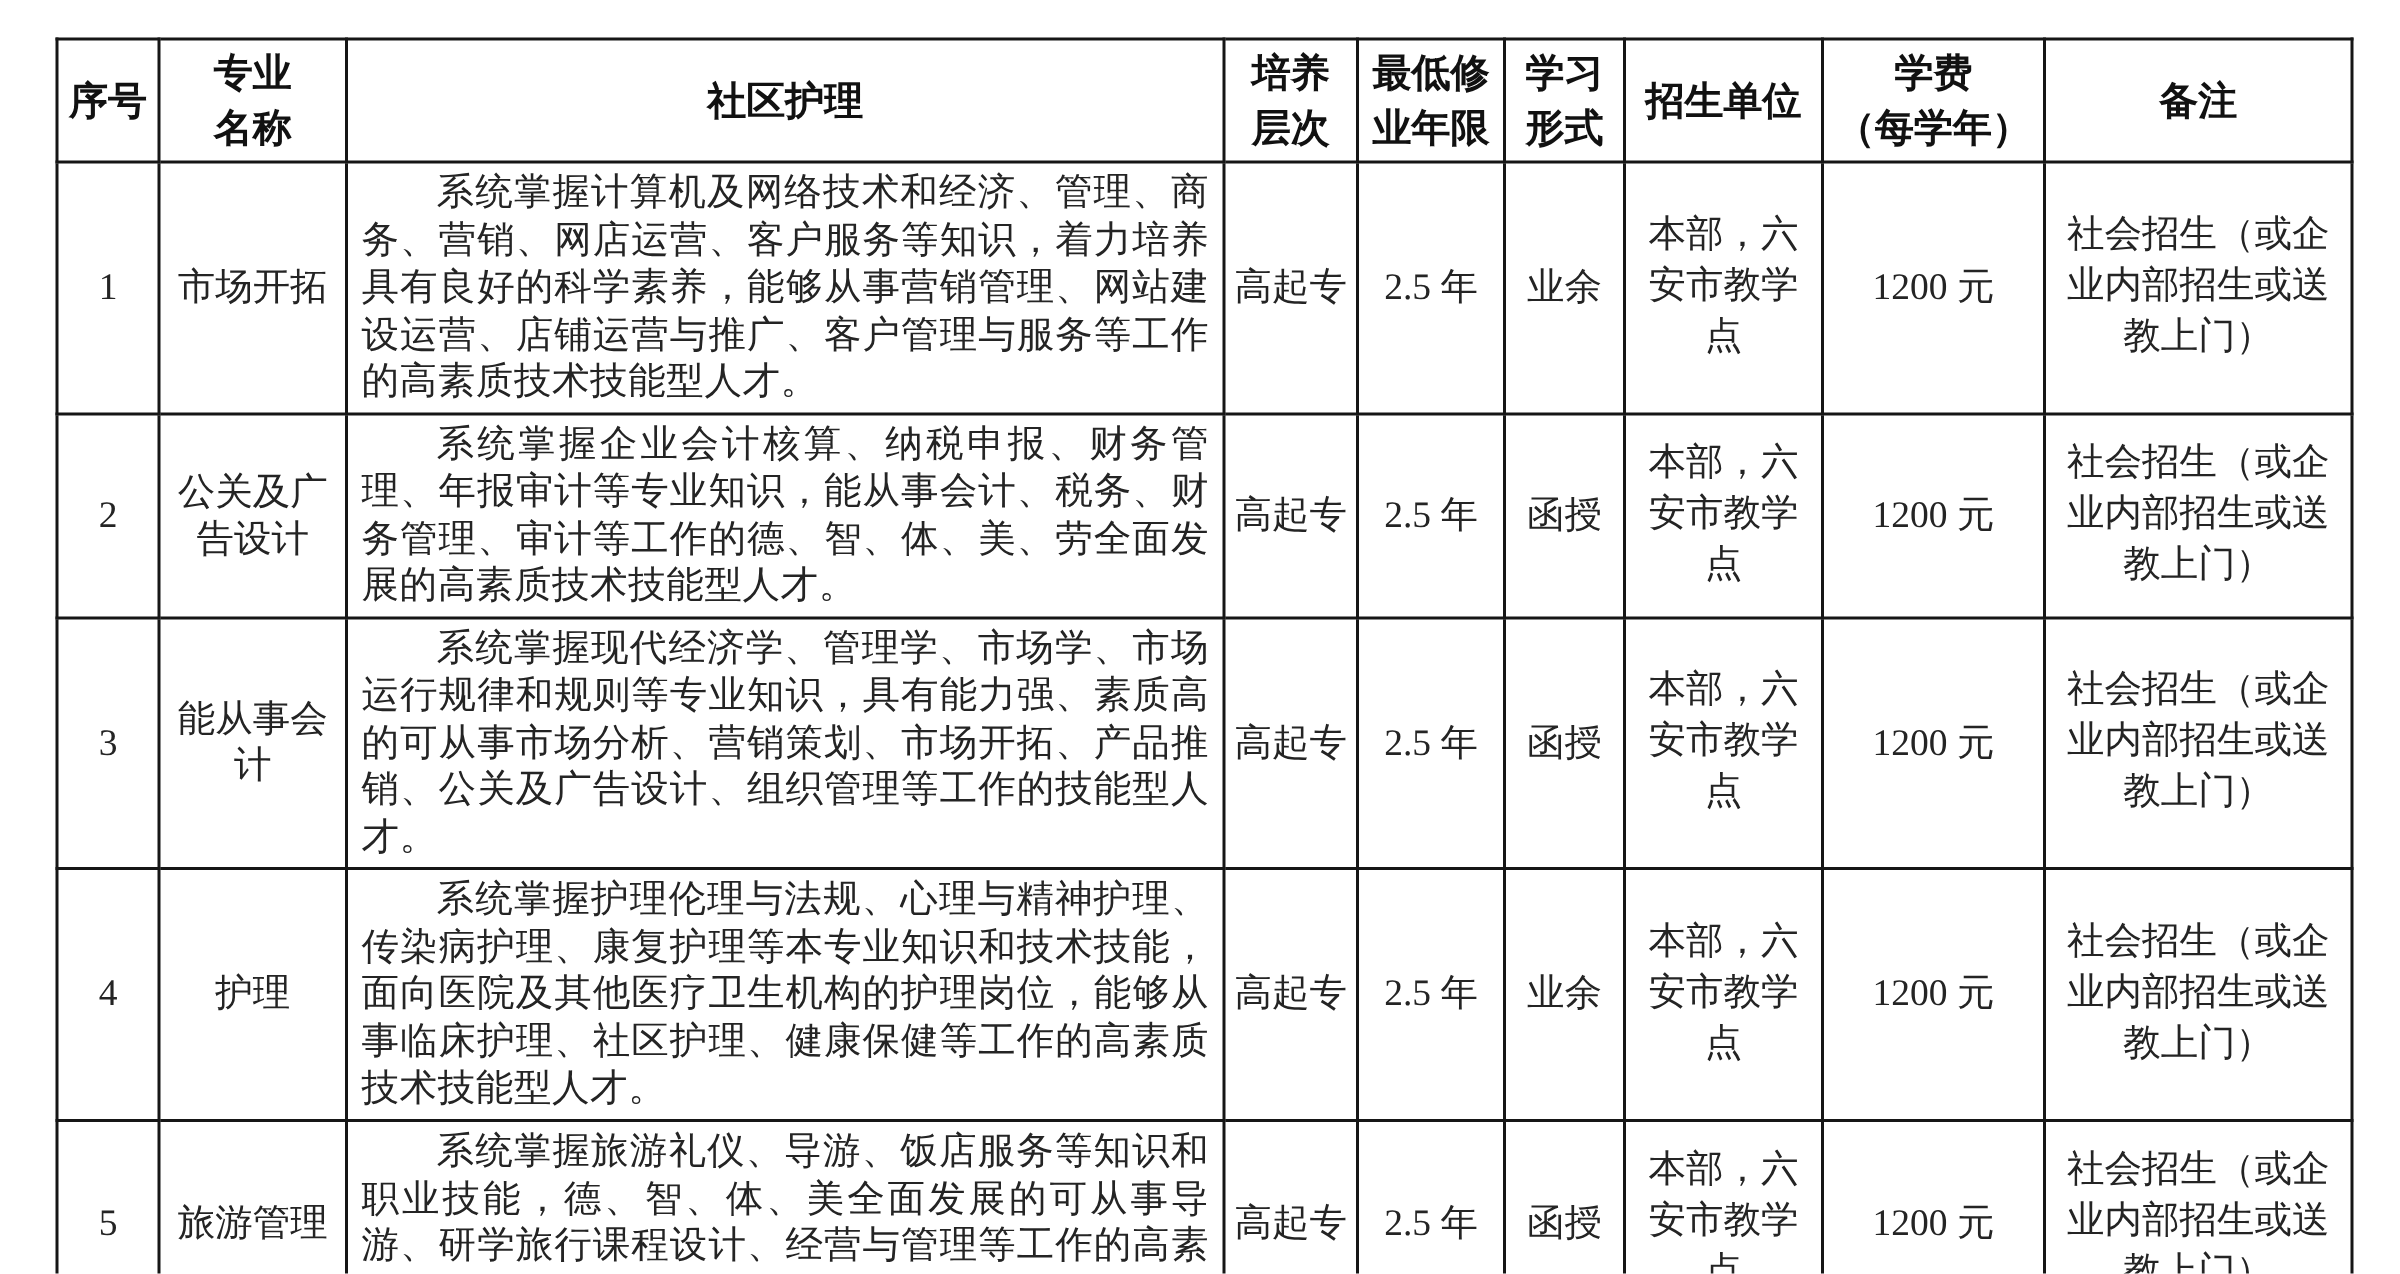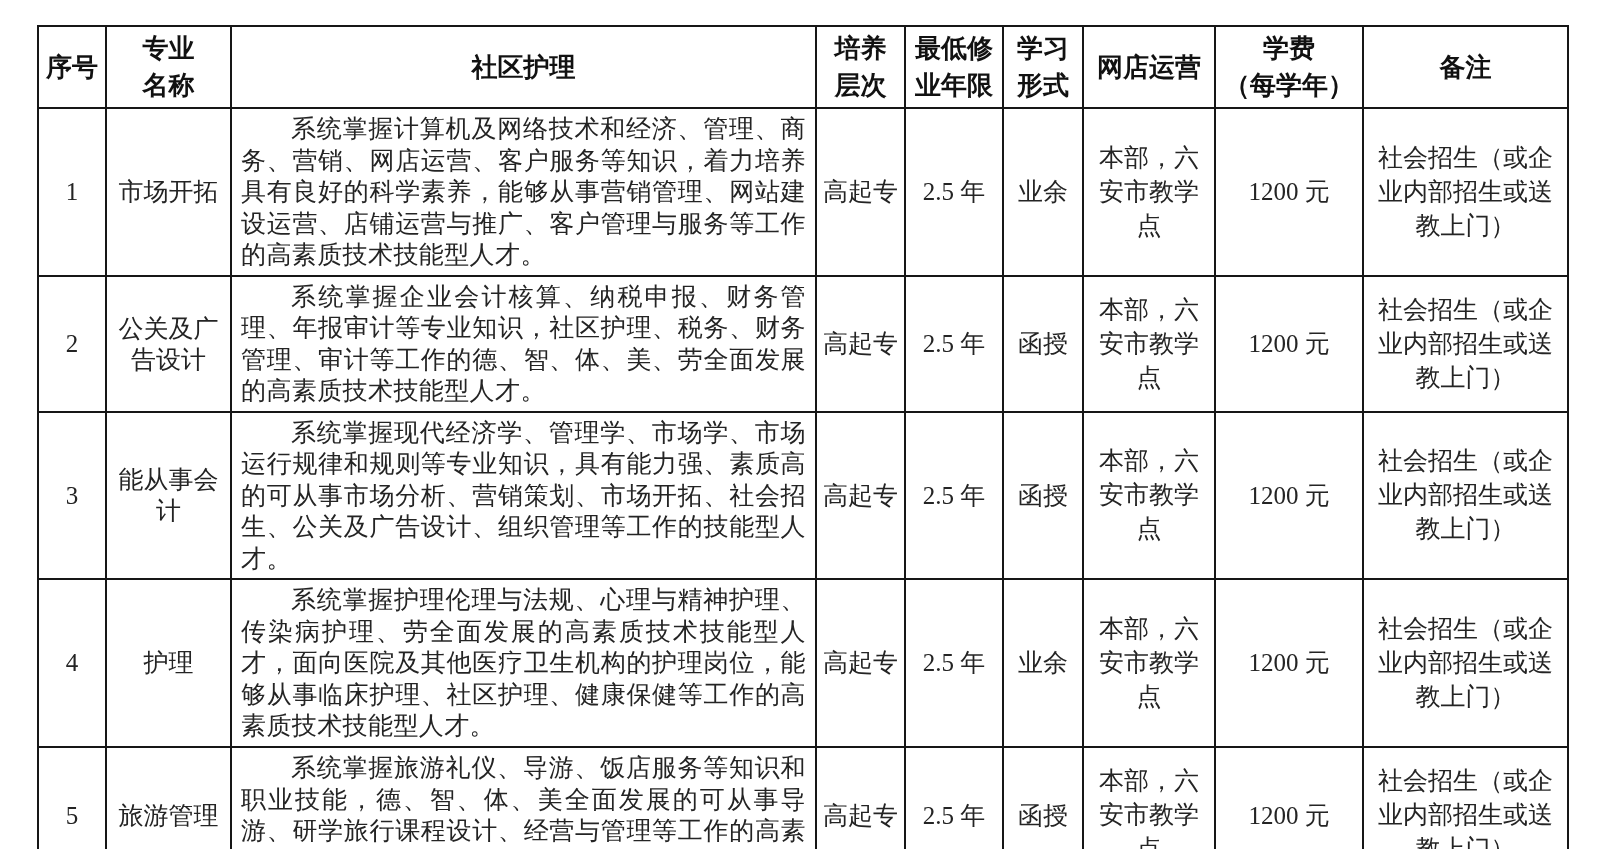--- a/index.html
+++ b/index.html
@@ -62,20 +62,21 @@
     text-align: justify;
     text-justify: inter-character;
     text-indent: 2em;
     padding: 4px 9px 4px 9px;
     line-height: 31.5px;
     letter-spacing: 0.4px;
   }
   td.c-unit, td.c-note {
     padding: 2px 10px;
     line-height: 34px;
+    font-family: Liberation Mono, monospace;
   }
   td.c-index { font-size: 25px; }
 </style>
 </head>
 <body>
 
 <div class="page">
   <table class="program-table">
     <colgroup>
       <col style="width:68px">
@@ -93,64 +94,64 @@
         <th>序号</th>
         <th>专业
 名称</th>
         <th>社区护理</th>
         <th>培养
 层次</th>
         <th>最低修
 业年限</th>
         <th>学习
 形式</th>
-        <th>网店运营</th>
+        <th>招生单位</th>
         <th>学费
 （每学年）</th>
         <th>备注</th>
       </tr>
     </thead>
     <tbody>
       <tr class="row-1">
         <td class="c-index">1</td>
         <td class="c-major">市场开拓</td>
         <td class="c-intro">系统掌握计算机及网络技术和经济、管理、商务、营销、网店运营、客户服务等知识，着力培养具有良好的科学素养，能够从事营销管理、网站建设运营、店铺运营与推广、客户管理与服务等工作的高素质技术技能型人才。</td>
         <td class="c-level">高起专</td>
         <td class="c-years">2.5 年</td>
         <td class="c-form">业余</td>
         <td class="c-unit">本部，六安市教学点</td>
         <td class="c-tuition">1200 元</td>
         <td class="c-note">社会招生（或企业内部招生或送教上门）</td>
       </tr>
       <tr class="row-2">
         <td class="c-index">2</td>
         <td class="c-major">公关及广告设计</td>
-        <td class="c-intro">系统掌握企业会计核算、纳税申报、财务管理、年报审计等专业知识，社区护理、税务、财务管理、审计等工作的德、智、体、美、劳全面发展的高素质技术技能型人才。</td>
+        <td class="c-intro">系统掌握企业会计核算、纳税申报、财务管理、年报审计等专业知识，能从事会计、税务、财务管理、审计等工作的德、智、体、美、劳全面发展的高素质技术技能型人才。</td>
         <td class="c-level">高起专</td>
         <td class="c-years">2.5 年</td>
         <td class="c-form">函授</td>
         <td class="c-unit">本部，六安市教学点</td>
         <td class="c-tuition">1200 元</td>
         <td class="c-note">社会招生（或企业内部招生或送教上门）</td>
       </tr>
       <tr class="row-3">
         <td class="c-index">3</td>
         <td class="c-major">能从事会计</td>
-        <td class="c-intro">系统掌握现代经济学、管理学、市场学、市场运行规律和规则等专业知识，具有能力强、素质高的可从事市场分析、营销策划、市场开拓、社会招生、公关及广告设计、组织管理等工作的技能型人才。</td>
+        <td class="c-intro">系统掌握现代经济学、管理学、市场学、市场运行规律和规则等专业知识，具有能力强、素质高的可从事市场分析、营销策划、市场开拓、产品推销、公关及广告设计、组织管理等工作的技能型人才。</td>
         <td class="c-level">高起专</td>
         <td class="c-years">2.5 年</td>
         <td class="c-form">函授</td>
         <td class="c-unit">本部，六安市教学点</td>
         <td class="c-tuition">1200 元</td>
         <td class="c-note">社会招生（或企业内部招生或送教上门）</td>
       </tr>
       <tr class="row-4">
         <td class="c-index">4</td>
         <td class="c-major">护理</td>
-        <td class="c-intro">系统掌握护理伦理与法规、心理与精神护理、传染病护理、劳全面发展的高素质技术技能型人才，面向医院及其他医疗卫生机构的护理岗位，能够从事临床护理、社区护理、健康保健等工作的高素质技术技能型人才。</td>
+        <td class="c-intro">系统掌握护理伦理与法规、心理与精神护理、传染病护理、康复护理等本专业知识和技术技能，面向医院及其他医疗卫生机构的护理岗位，能够从事临床护理、社区护理、健康保健等工作的高素质技术技能型人才。</td>
         <td class="c-level">高起专</td>
         <td class="c-years">2.5 年</td>
         <td class="c-form">业余</td>
         <td class="c-unit">本部，六安市教学点</td>
         <td class="c-tuition">1200 元</td>
         <td class="c-note">社会招生（或企业内部招生或送教上门）</td>
       </tr>
       <tr class="row-5">
         <td class="c-index">5</td>
         <td class="c-major">旅游管理</td>

